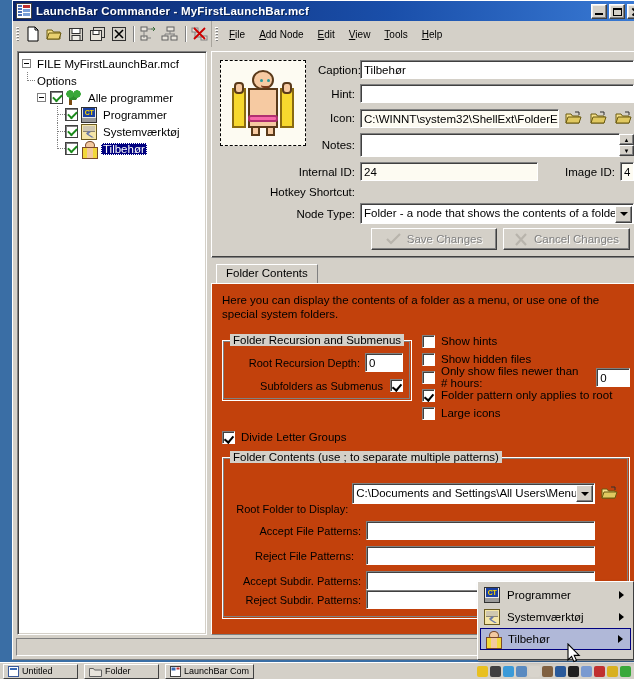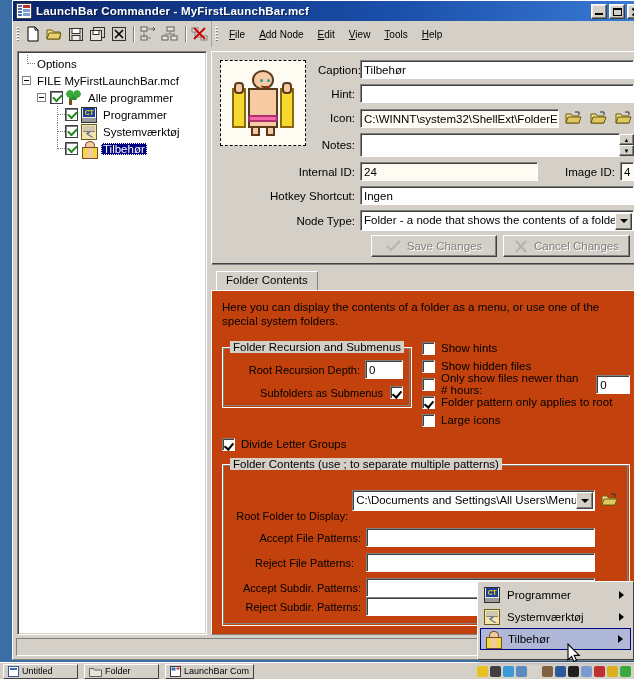--- a/index.html
+++ b/index.html
@@ -426,29 +426,29 @@
       <div class="m-item"><u>T</u>ools</div>
       <div class="m-item"><u>H</u>elp</div>
     </div>
   </div>
 
   <div class="content">
 
     <div class="tree-pane">
 
       <div class="tnode">
+        <div class="tw">
+            <div class="expander"></div>
+          </div>
+        <div class="tlabel">FILE MyFirstLaunchBar.mcf</div>
+      </div>
+
+      <div class="tnode">
         <div class="tw dothalf"></div>
         <div class="tlabel">Options</div>
-      </div>
-
-      <div class="tnode">
-        <div class="tw">
-            <div class="expander"></div>
-          </div>
-        <div class="tlabel">FILE MyFirstLaunchBar.mcf</div>
       </div>
 
       <div class="tnode">
         <div class="tw"></div>
         <div class="tw">
             <div class="expander"></div>
           </div>
         <div class="cbx on"></div>
         <div class="ticon ic-tree"></div>
         <div class="tlabel">Alle programmer</div>
@@ -551,21 +551,20 @@
 
         <div class="frow" style="padding-left:0;justify-content:flex-start;">
           <div class="flabel" style="width:142px">Internal ID:</div>
           <div class="fld ro" style="width:188px">24</div>
           <div class="flabel" style="width:82px">Image ID:</div>
           <div class="fld ro" style="flex:1 1 auto">4</div>
         </div>
 
         <div class="frow" style="padding-left:0;">
           <div class="flabel" style="width:142px">Hotkey Shortcut:</div>
-          <div class="fld" style="flex:1 1 auto">Ingen</div>
         </div>
 
         <div class="frow" style="padding-left:0;margin-bottom:4px;">
           <div class="flabel" style="width:142px">Node Type:</div>
           <div class="fld" style="flex:1 1 auto;display:flex;align-items:center;padding:0 0 0 3px;height:21px;">
             <span style="flex:1 1 auto;overflow:hidden;white-space:nowrap;line-height:19px;">Folder - a node that shows the contents of a folder</span>
             <span class="combo-arrow">
                 <span class="arrow-dn"></span>
               </span>
           </div>

